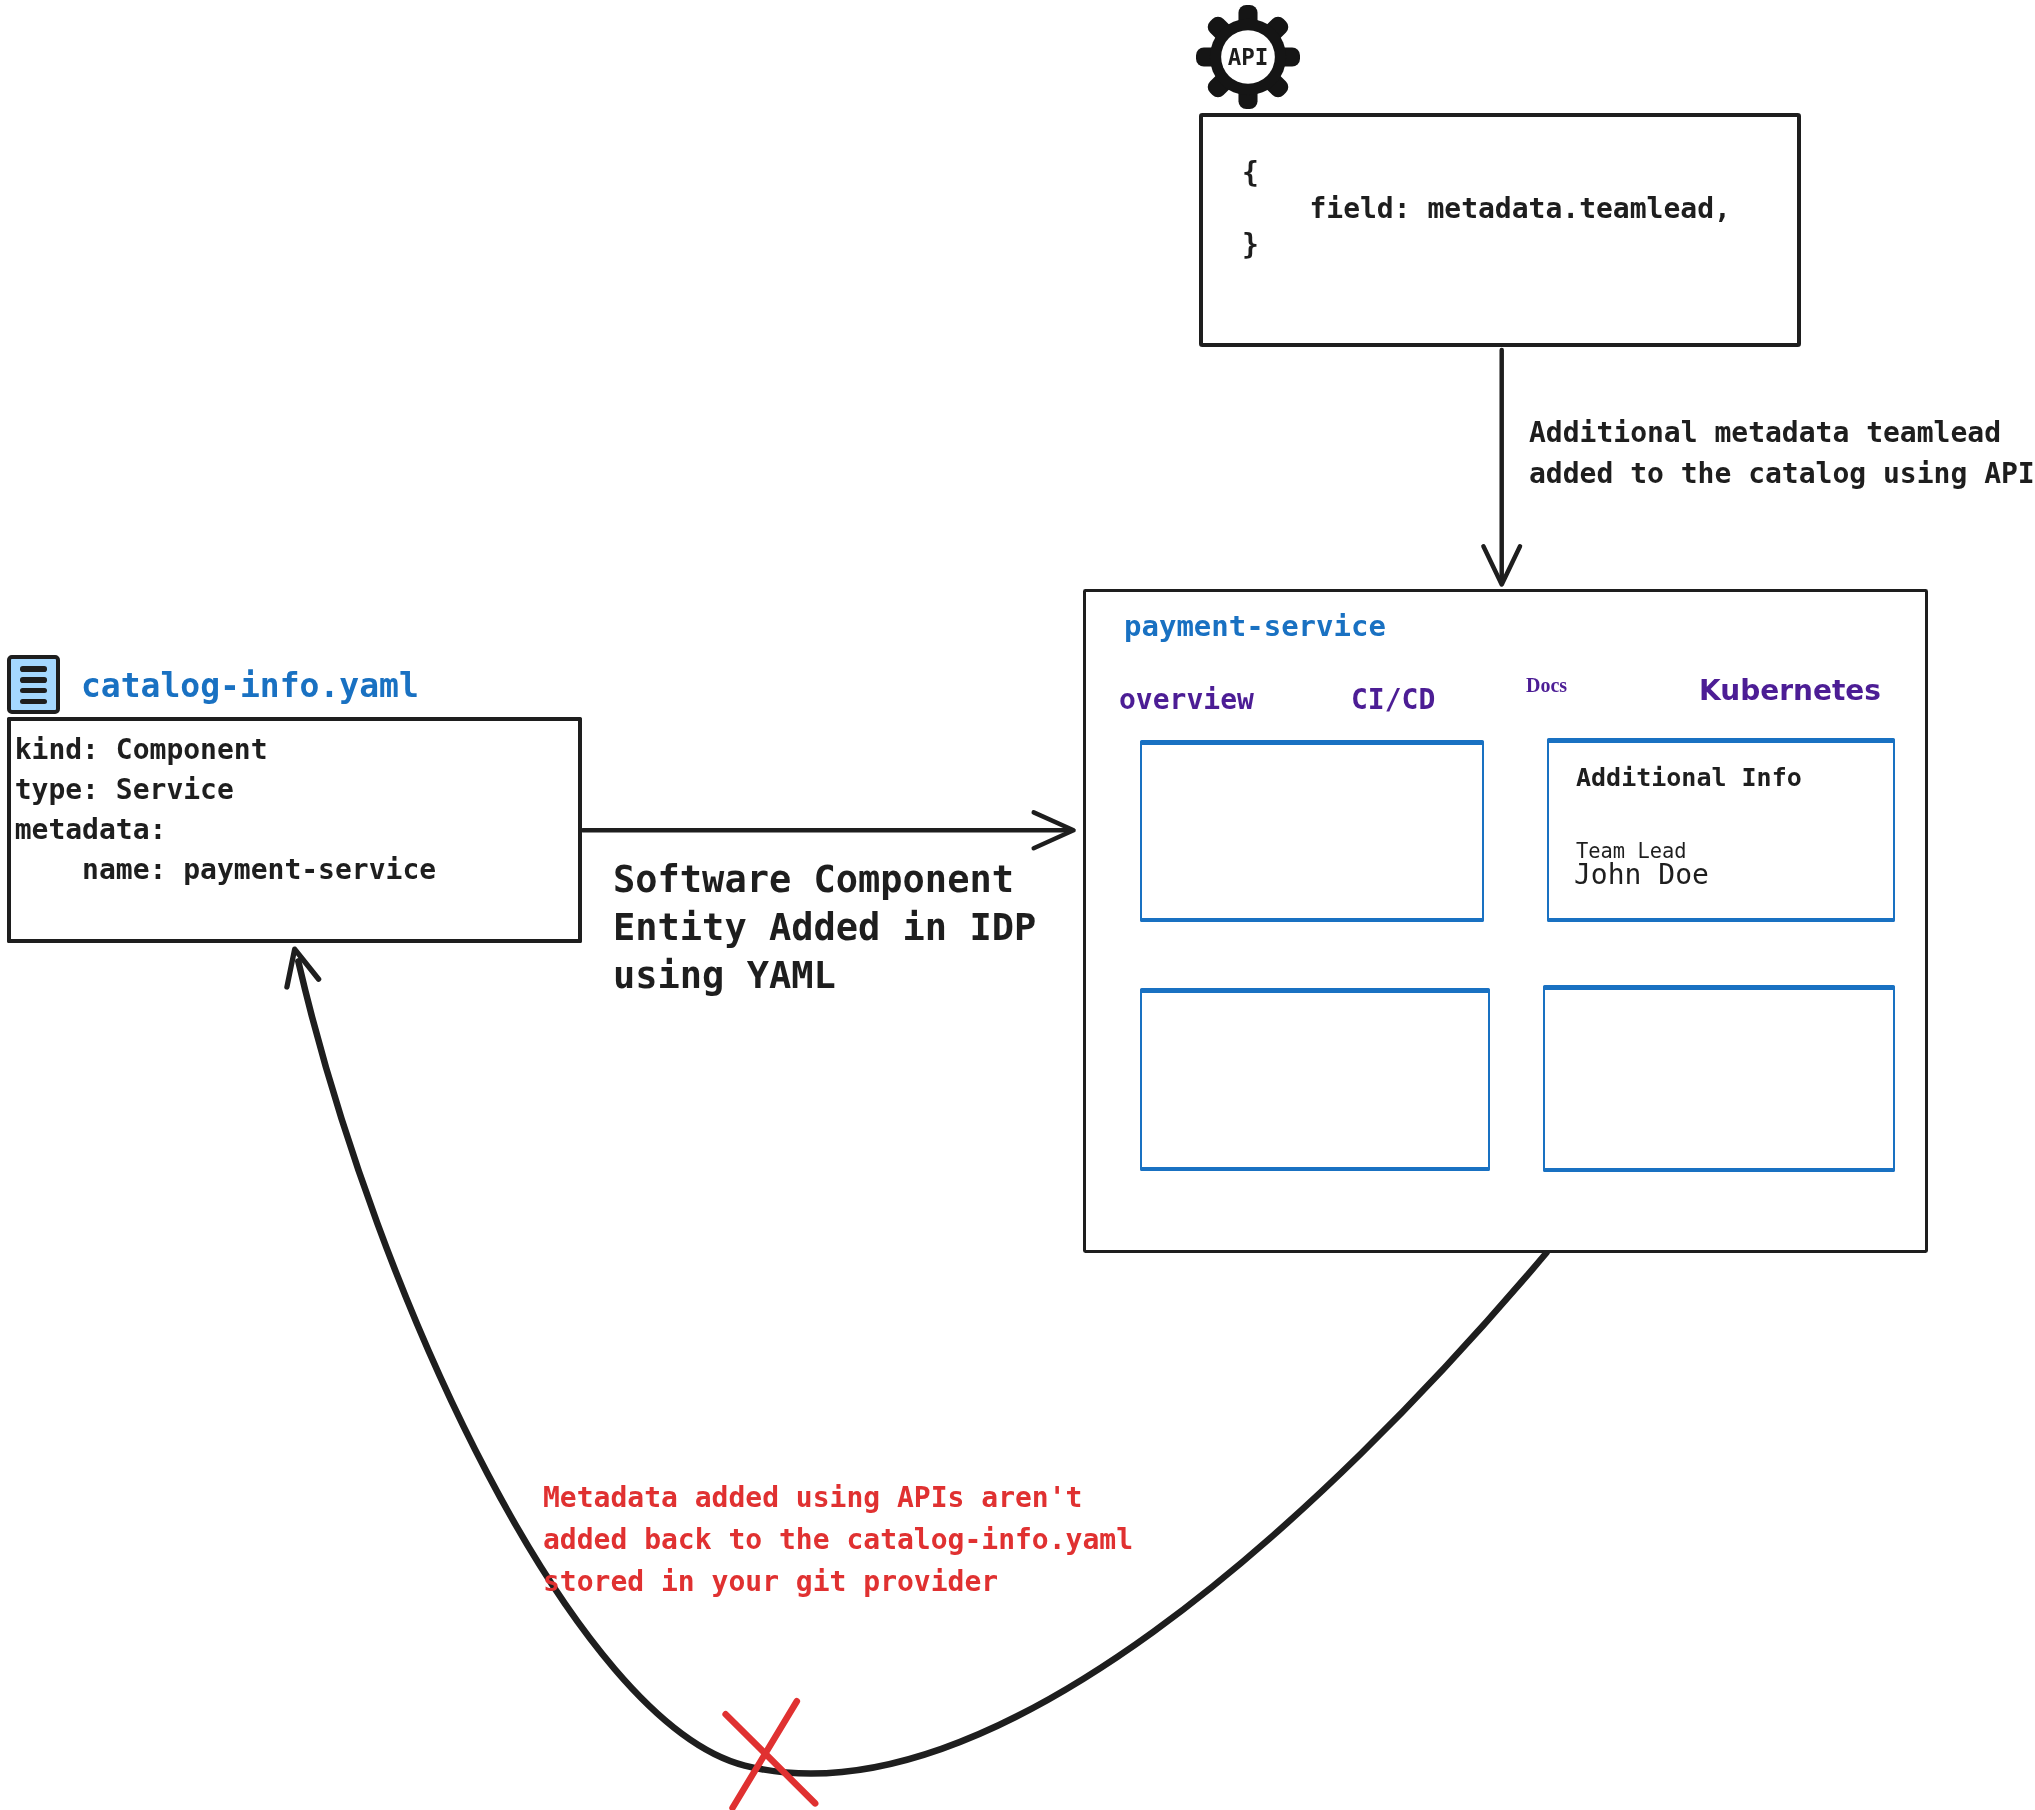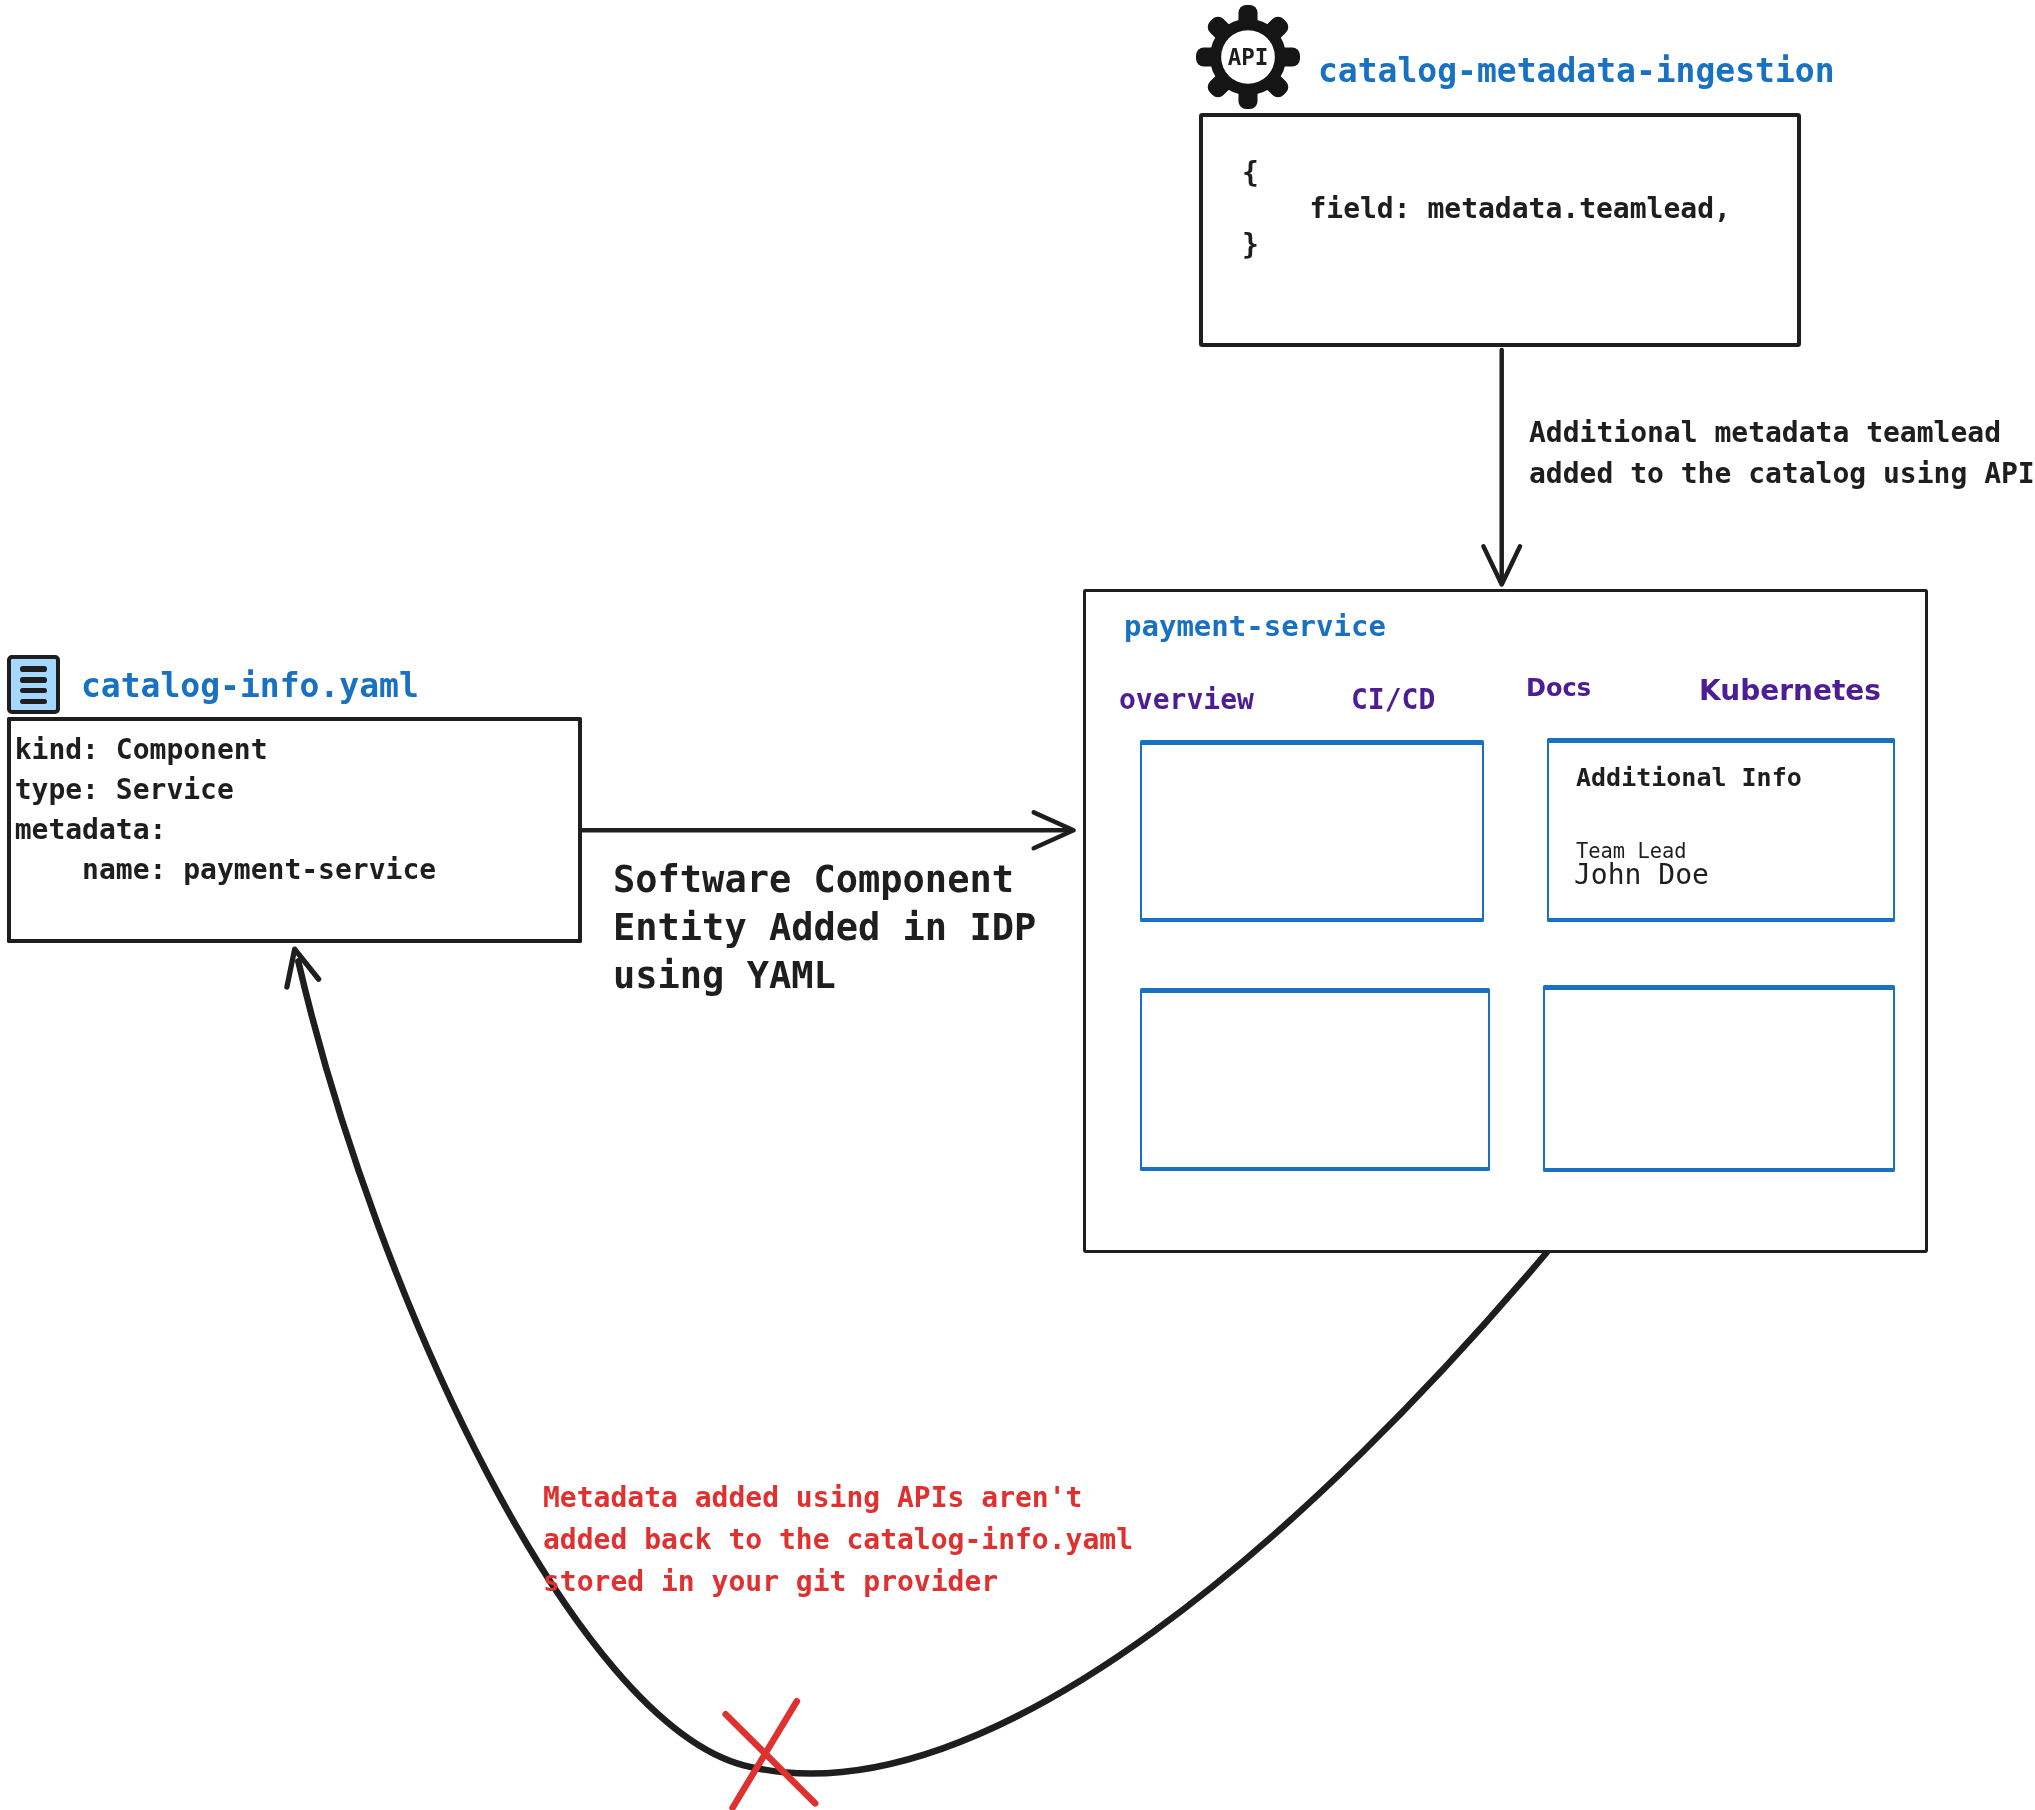--- a/index.html
+++ b/index.html
@@ -47,21 +47,20 @@
       <rect x="49" y="0" width="22" height="30" rx="9" transform="rotate(180 60 60)"></rect>
       <rect x="49" y="0" width="22" height="30" rx="9" transform="rotate(225 60 60)"></rect>
       <rect x="49" y="0" width="22" height="30" rx="9" transform="rotate(270 60 60)"></rect>
       <rect x="49" y="0" width="22" height="30" rx="9" transform="rotate(315 60 60)"></rect>
       <circle cx="60" cy="60" r="44"></circle>
     </g>
     <circle cx="60" cy="60" r="31" fill="#ffffff"></circle>
     <text x="60" y="69" text-anchor="middle" font-size="26" font-weight="bold" font-family="DejaVu Sans Mono, monospace" fill="#1e1e1e">API</text>
   </svg>
 
-  <div class="abs mono label-title" style="left:1318px;top:51px;font-size:33px;">catalog-metadata-ingestion</div>
 
   <div class="box" style="left:1199px;top:113px;width:602px;height:234px;border-width:4.5px;"></div>
   <div class="abs mono" style="left:1242px;top:155px;font-size:28px;font-weight:600;line-height:36px;">
     <div class="codeline">{</div>
     <div class="codeline">    field: metadata.teamlead,</div>
     <div class="codeline">}</div>
   </div>
 
   <div class="abs mono" style="left:1529px;top:412px;font-size:28px;font-weight:bold;line-height:41px;">
     <div class="codeline">Additional metadata teamlead</div>
@@ -89,21 +88,21 @@
     <div class="codeline">Entity Added in IDP</div>
     <div class="codeline">using YAML</div>
   </div>
 
   <div class="box" style="left:1083px;top:589px;width:845px;height:664px;border-width:3.7px;border-radius:2.4px;"></div>
 
   <div class="abs mono label-title" style="left:1124px;top:609px;font-size:29px;">payment-service</div>
 
   <div class="tab mono" style="left:1119px;top:683px;font-size:28px;font-weight:600;">overview</div>
   <div class="tab mono" style="left:1351px;top:683px;font-size:28px;font-weight:600;">CI/CD</div>
-  <div class="tab sans" style="left:1526px;top:674px;font-size:24px;font-weight:bold;">Docs</div>
+  <div class="tab sans" style="left:1526px;top:674px;font-size:20px;font-weight:bold;font-family:Liberation Serif, serif;">Docs</div>
   <div class="tab sans" style="left:1699px;top:674px;font-size:28px;font-weight:bold;">Kubernetes</div>
 
   <div class="card" style="left:1140px;top:740px;width:344px;height:182px;"></div>
 
   <div class="card" style="left:1547px;top:738px;width:348px;height:184px;">
     <div class="abs mono" style="left:27px;top:20.4px;font-size:25px;font-weight:bold;">Additional Info</div>
     <div class="abs mono" style="left:27px;top:96px;font-size:20.4px;">Team Lead</div>
     <div class="abs mono" style="left:25px;top:115px;font-size:28px;">John Doe</div>
   </div>
 

